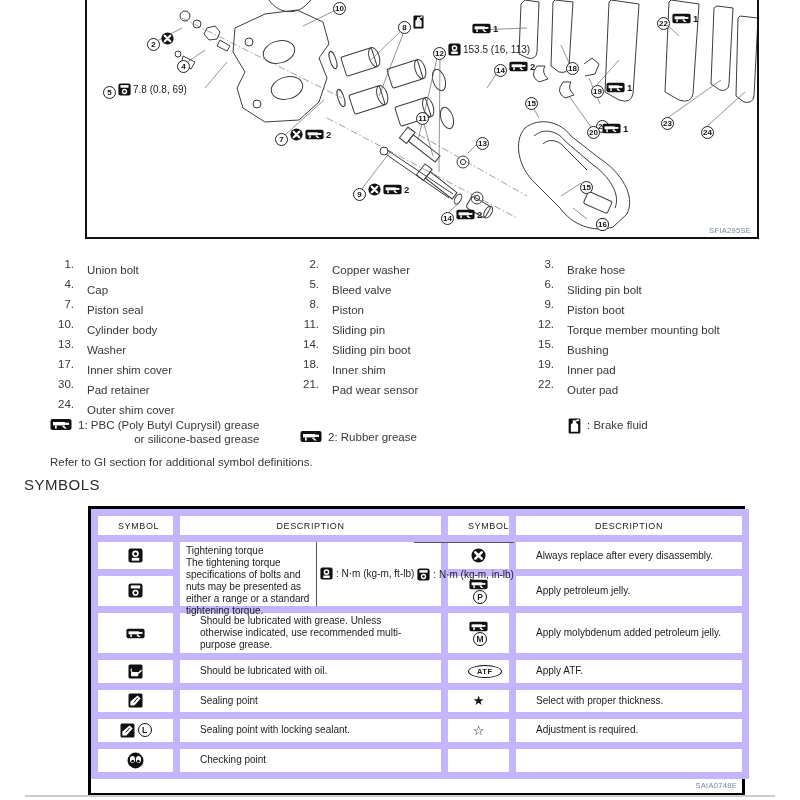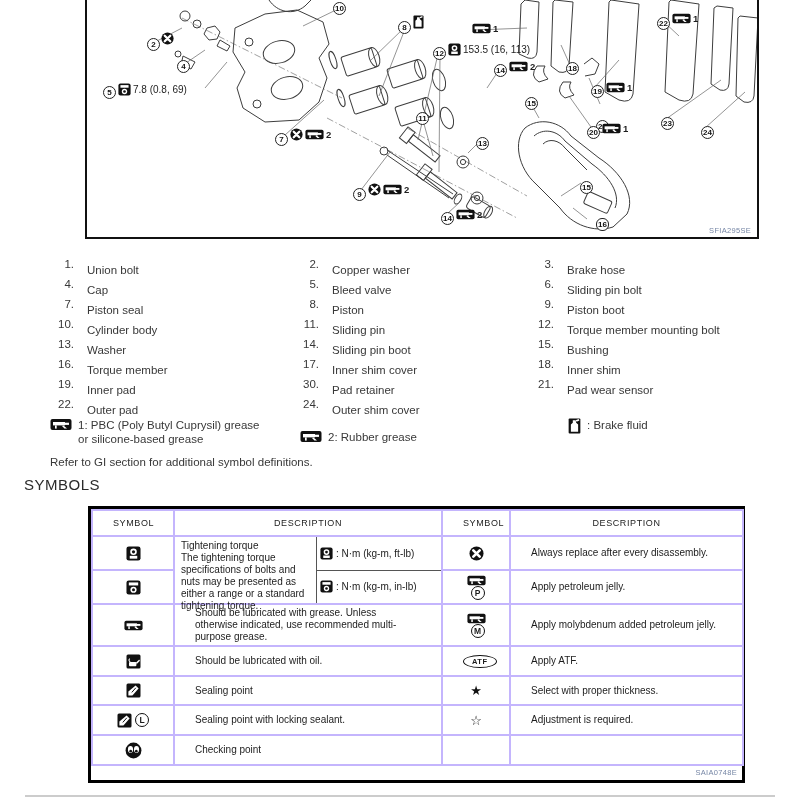--- a/index.html
+++ b/index.html
@@ -37,42 +37,42 @@
 
   
   #parts{position:absolute;left:50px;top:254px;width:712px;
          display:grid;grid-template-columns:245px 235px 232px;
          grid-auto-rows:20px;font-size:11.5px;color:#383838;}
   .part{display:flex;align-items:center;}
   .part .num{width:24px;text-align:right;flex:none;}
   .part .label{margin-left:13px;white-space:nowrap;margin-top:12px;}
 
   
-  #legend{position:absolute;left:0;top:418px;width:800px;height:34px;font-size:11.5px;color:#383838;}
+  #legend{position:absolute;left:0;top:418px;width:800px;height:34px;font-size:11.5px;color:#383838;text-align:right;}
   .legend-item{position:absolute;display:flex;align-items:flex-start;gap:6px;}
   .legend-item .txt{line-height:14px;}
   #gi-note{position:absolute;left:50px;top:456px;font-size:11.5px;color:#383838;}
 
   
   #symbols-heading{position:absolute;left:24px;top:476px;font-size:15px;
                    color:#2b2b2b;letter-spacing:.5px;}
   .symtable-wrap{position:absolute;left:88px;top:506px;width:657px;
                  border:3px solid #000;background:#fff;box-sizing:border-box;}
   .symtable{border-collapse:collapse;width:100%;table-layout:fixed;
             font-size:10px;color:#1c1c1c;}
-  .symtable td{border:2px solid #c4b5fd;vertical-align:middle;padding:2px 20px;box-sizing:border-box;}
+  .symtable td{border:7px solid #c4b5fd;vertical-align:middle;padding:2px 20px;box-sizing:border-box;}
   .symtable tr.hdr td{height:26px;text-align:center;font-size:9px;letter-spacing:.6px;color:#222;}
   .symcell{text-align:center;}
   .desc{padding-left:8px;line-height:12px;}
   .c1{width:82px}.c2{width:268px}.c3{width:68px}.c4{width:233px}
   tr.h34 td{height:34px}tr.h36 td{height:36px}tr.h30 td{height:30px}tr.h29 td{height:29px}
   .tq-td{padding:0;position:relative;}
   .tq-wrap{position:absolute;inset:0;display:flex;}
   .tq-text{flex:1;padding:3px 2px 2px 6px;line-height:12px;}
-  .tq-sub{width:124px;border-left:1px solid #555;display:flex;flex-direction:column;}
+  .tq-sub{width:124px;border-left:1px solid #555;display:flex;flex-direction:row;}
   .tq-cell{flex:1;display:flex;align-items:center;gap:3px;padding-left:3px;white-space:nowrap;}
   .tq-cell + .tq-cell{border-top:1px solid #555;}
   .circ-letter{display:inline-flex;width:12px;height:12px;margin-left:3px;
                border:1.1px solid #111;border-radius:50%;font-size:8.5px;font-weight:bold;
                align-items:center;justify-content:center;vertical-align:middle;}
   .atf{display:inline-block;border:1.1px solid #111;border-radius:50%;
        padding:1px 8px;font-size:7.5px;font-weight:bold;letter-spacing:.5px;}
   .star{font-size:13px;color:#111;}
   .tbl-footer{height:14px;text-align:right;padding-right:5px;font-size:7.5px;
               color:#7787a6;letter-spacing:.3px;line-height:13px;}
@@ -439,24 +439,20 @@
     <div class="part">
       <span class="num">14.</span>
       <span class="label">Sliding pin boot</span>
     </div>
 
     <div class="part">
       <span class="num">15.</span>
       <span class="label">Bushing</span>
     </div>
 
-    <div class="part">
-      <span class="num">16.</span>
-      <span class="label">Torque member</span>
-    </div>
 
     <div class="part">
       <span class="num">17.</span>
       <span class="label">Inner shim cover</span>
     </div>
 
     <div class="part">
       <span class="num">18.</span>
       <span class="label">Inner shim</span>
     </div>

